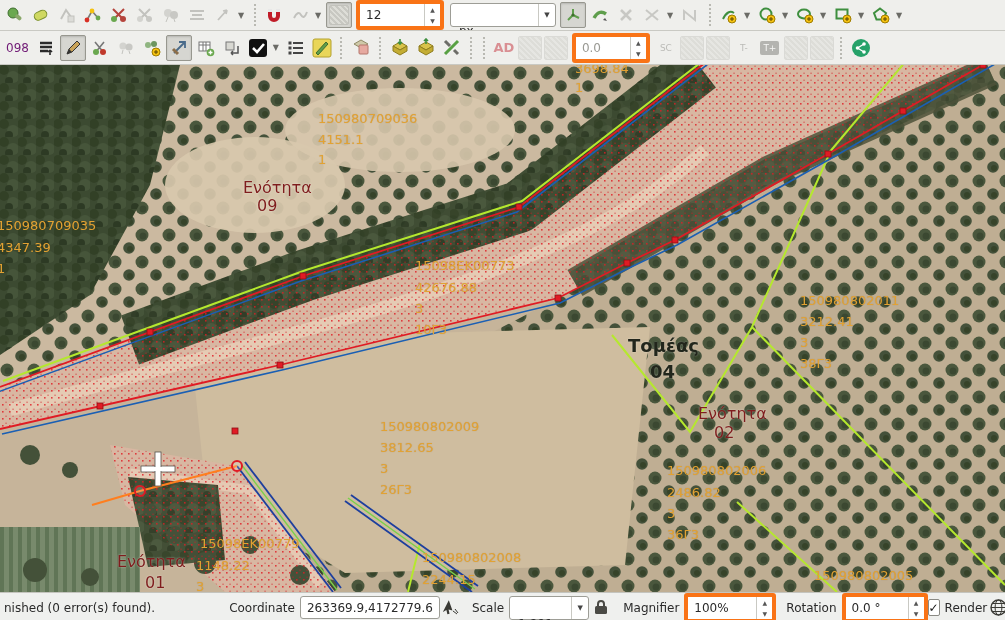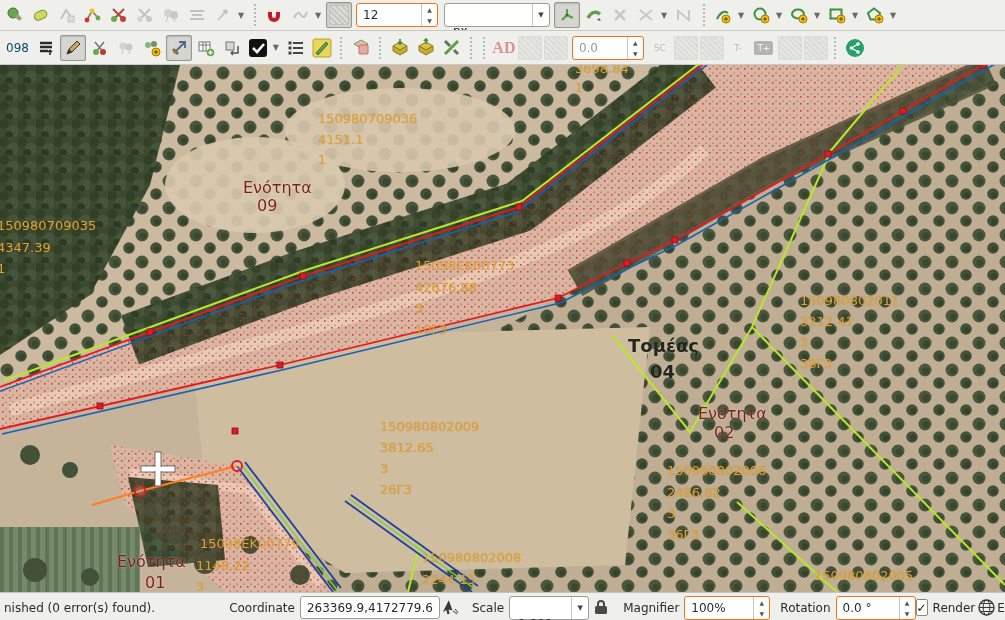--- a/index.html
+++ b/index.html
@@ -14,32 +14,32 @@
   .ic svg{display:block;}
   .ic.pressed{background:#d6d6d1;border:1px solid #97978f;box-shadow:inset 0 1px 2px rgba(0,0,0,.15);}
   .ic.dis{opacity:.45;}
   .chk{width:22px;height:22px;background:
       repeating-linear-gradient(45deg,#c8c8c2 0 2px,#dddDd7 2px 4px);border:1px solid #c2c2bc;border-radius:2px;}
   .dd{width:10px;height:22px;display:inline-flex;align-items:center;justify-content:center;
       color:#6b6b66;font-size:8px;flex:0 0 auto;margin-right:2px;}
   .sep{width:7px;height:22px;margin:0 3px;flex:0 0 auto;
       background:repeating-linear-gradient(to bottom,#b9b9b2 0 2px,transparent 2px 4px);
       background-size:2px 100%;background-repeat:no-repeat;background-position:center;}
-  .spin{display:inline-flex;align-items:stretch;background:#fff;border:1px solid #f97316;
+  .spin{display:inline-flex;align-items:stretch;background:#fff;border:4px solid #f97316;
       border-radius:3px;height:22px;margin:0 3px;flex:0 0 auto;}
   .spin .val{padding:0 6px;font-size:12px;color:#2b2b2b;display:flex;align-items:center;min-width:34px;}
   .spin .arr{width:15px;border-left:1px solid #c9c9c3;display:flex;flex-direction:column;}
   .spin .arr span{flex:1;display:flex;align-items:center;justify-content:center;font-size:6px;color:#555;}
   .combo{display:inline-flex;align-items:center;background:#fff;border:1px solid #9d9d96;
       border-radius:3px;height:22px;margin:0 3px;flex:0 0 auto;}
   .combo .val{padding:0 8px;font-size:12px;color:#2b2b2b;flex:1;margin-top:32px;}
   .combo .cdd{width:16px;align-self:stretch;border-left:1px solid #c9c9c3;display:flex;
       align-items:center;justify-content:center;font-size:7px;color:#444;}
-  .ttext{font-size:12px;color:#0c4a6e;padding:0 4px;}
-  .adtxt{font-size:16px;font-weight:bold;color:#c01c28;font-family:Liberation Serif, serif;}
+  .ttext{font-size:12px;color:#701a75;padding:0 4px;}
+  .adtxt{font-size:13px;font-weight:bold;color:#c01c28;}
   .ttag{font-size:9px;color:#7c7c76;}
   .ttag.dk{background:#6d6d68;color:#fff;padding:2px 3px;border-radius:2px;}
   
   #map{position:relative;width:1005px;height:527px;overflow:hidden;background:#c6b49a;cursor:crosshair;}
   #map svg{position:absolute;left:0;top:0;}
   #labels{position:absolute;left:0;top:0;width:100%;height:100%;pointer-events:none;}
   .plabel{position:absolute;font-size:13px;font-weight:500;color:#e2a233;
       text-shadow:0 0 1px rgba(90,60,0,.25);white-space:nowrap;}
   .zone{position:absolute;font-size:16px;color:#7f1d1d;white-space:nowrap;
       text-shadow:0 0 2px rgba(255,255,255,.55);}

